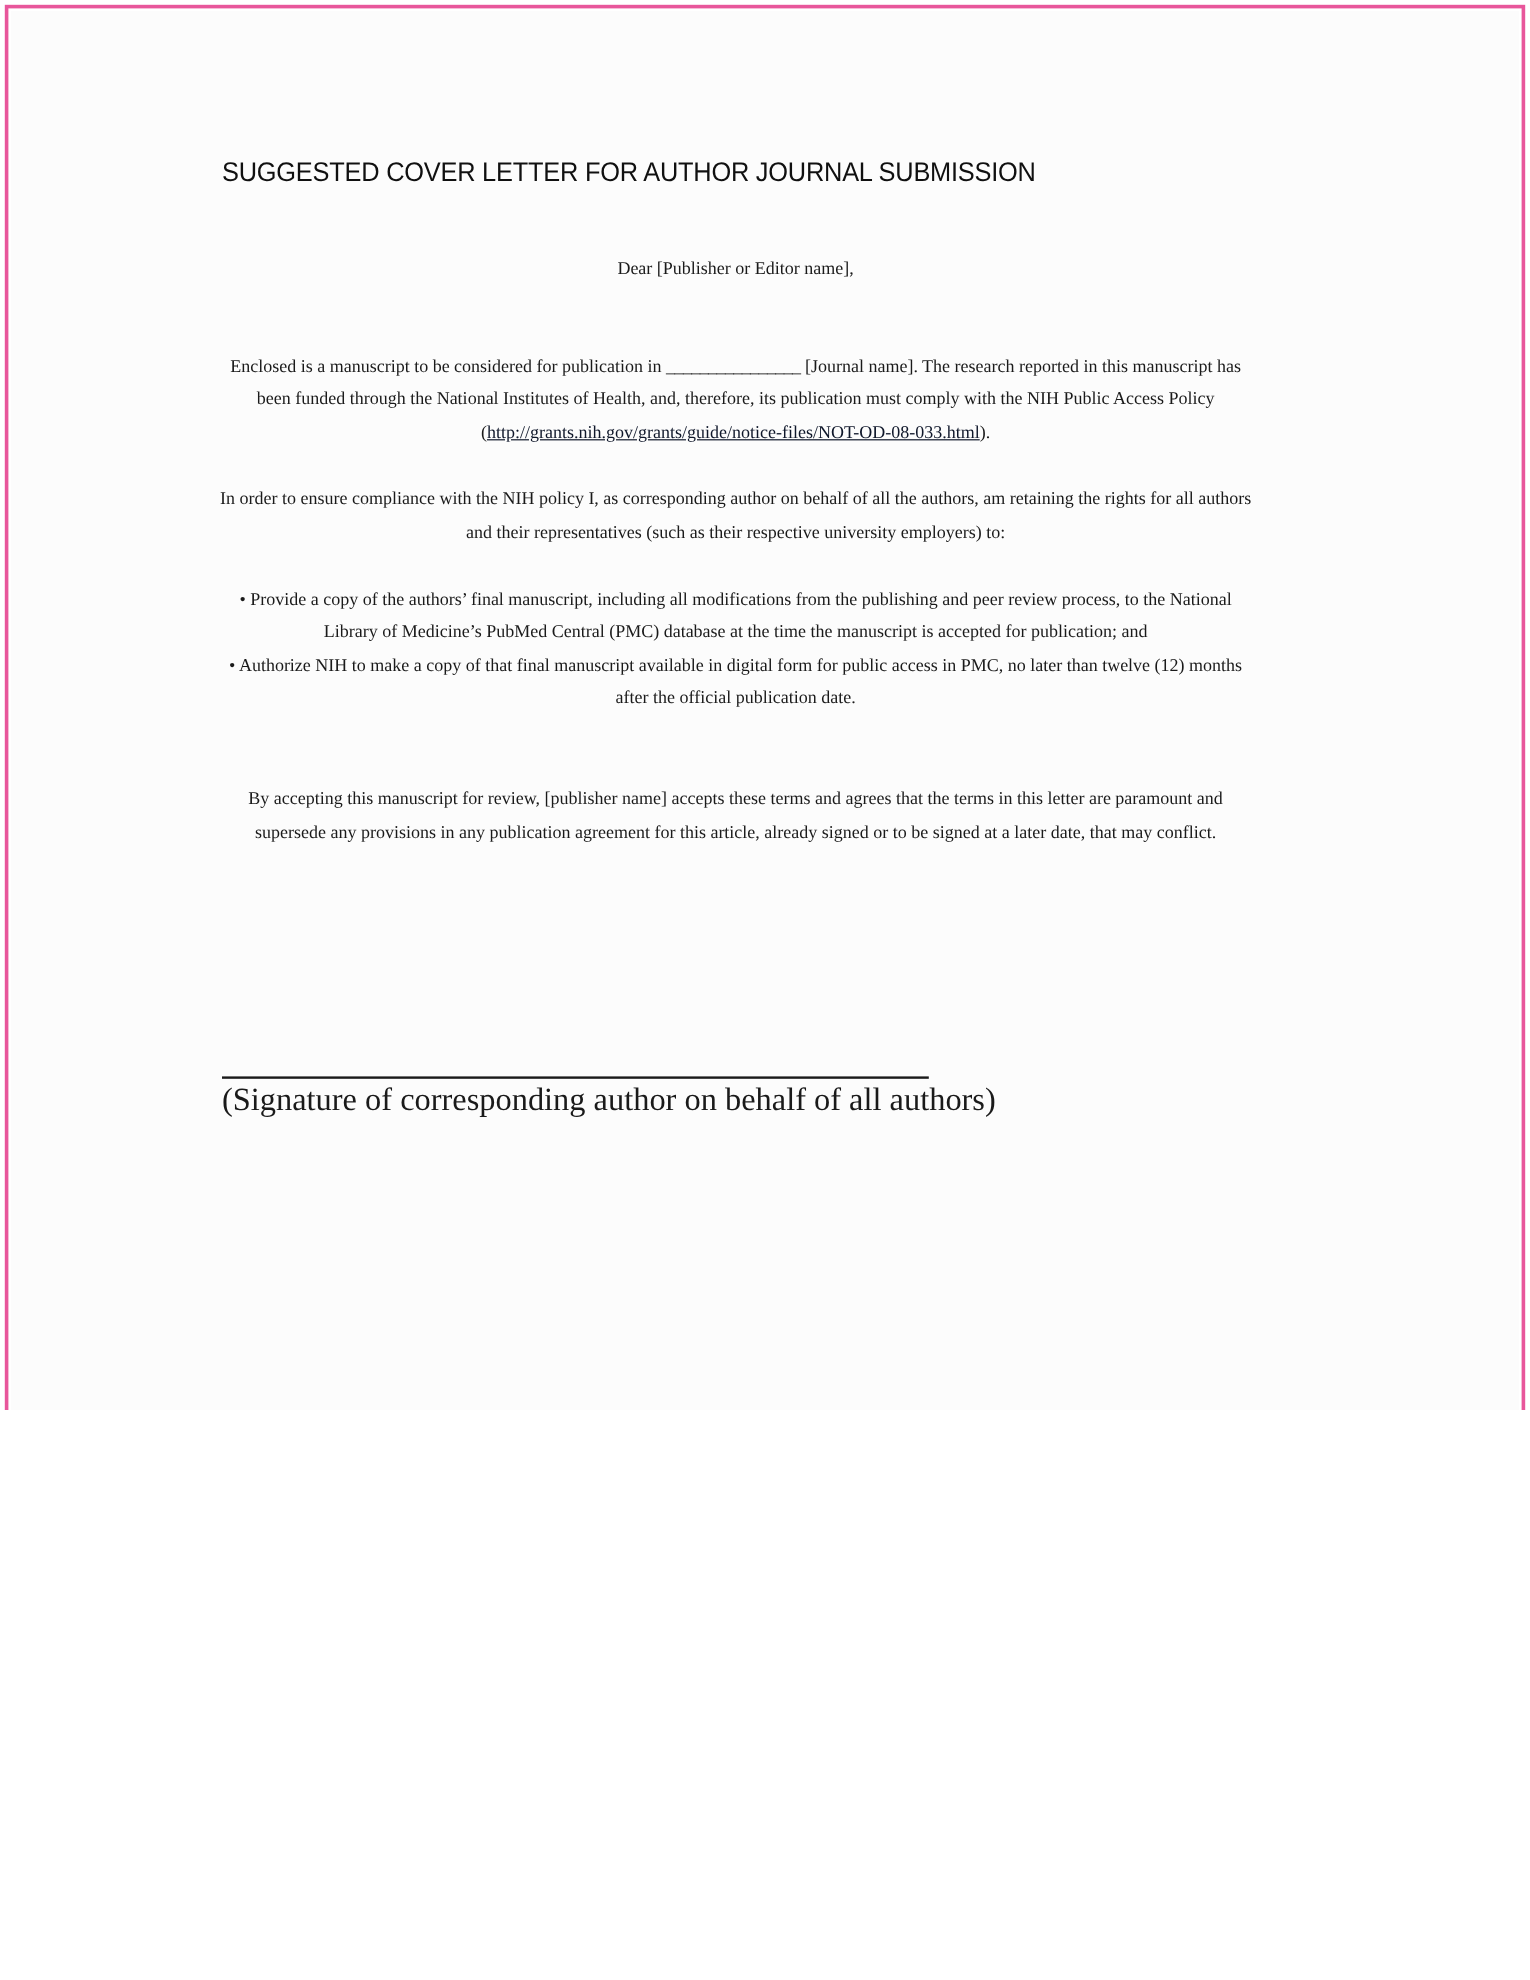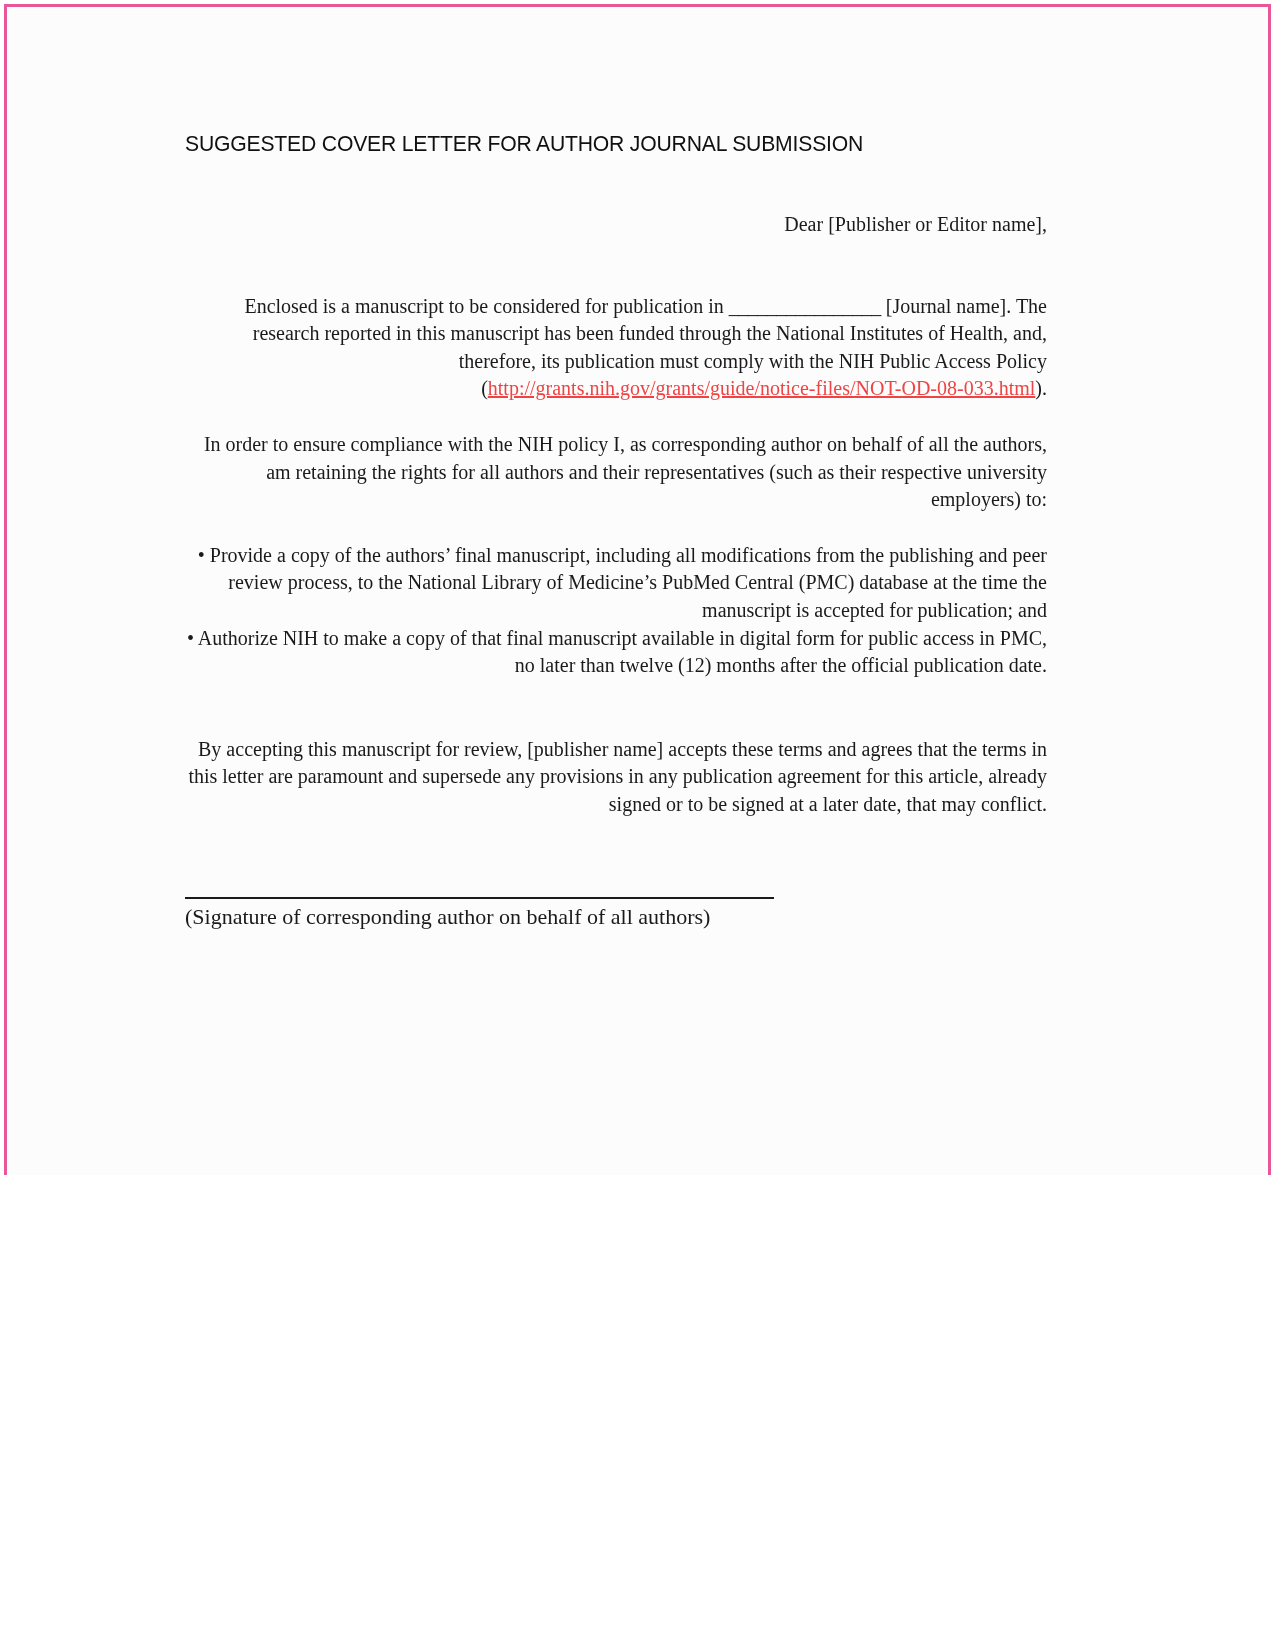--- a/index.html
+++ b/index.html
@@ -54,41 +54,41 @@
     font-weight: 400;
     letter-spacing: -0.2px;
     color: #101010;
     margin: 0 0 0 6px;
     white-space: nowrap;
     transform: scaleX(0.94);
     transform-origin: left center;
   }
 
   .para {
-    font-size: 20px;
+    font-size: 15px;
     line-height: 27.6px;
     color: #1a1a1a;
     margin: 0;
     width: 868px;
-    text-align: right;
+    text-align: center;
   }
 
   .gap-salutation { height: 54px; }
   .gap-1 { height: 54px; }
   .gap-2 { height: 28px; }
   .gap-3 { height: 28px; }
   .gap-4 { height: 56px; }
 
   .blank-fill {
     letter-spacing: -0.5px;
     margin-top: 12px;
   }
 
   a.doc-link {
-    color: #ef4444;
+    color: #0f172a;
     text-decoration: underline;
     text-underline-offset: 1px;
   }
 
   .bullet-line {
     display: block;
   }
 
   
   #signature-block {
@@ -99,21 +99,21 @@
   }
 
   #signature-rule {
     width: 589px;
     height: 0;
     border-top: 2px solid #1a1a1a;
     margin: 0 0 4px 0;
   }
 
   #signature-caption {
-    font-size: 22px;
+    font-size: 27px;
     line-height: 27px;
     color: #1a1a1a;
     margin: 0;
     white-space: nowrap;
   }
 
   
   #watermark-yellow {
     position: absolute;
     left: 28px;

